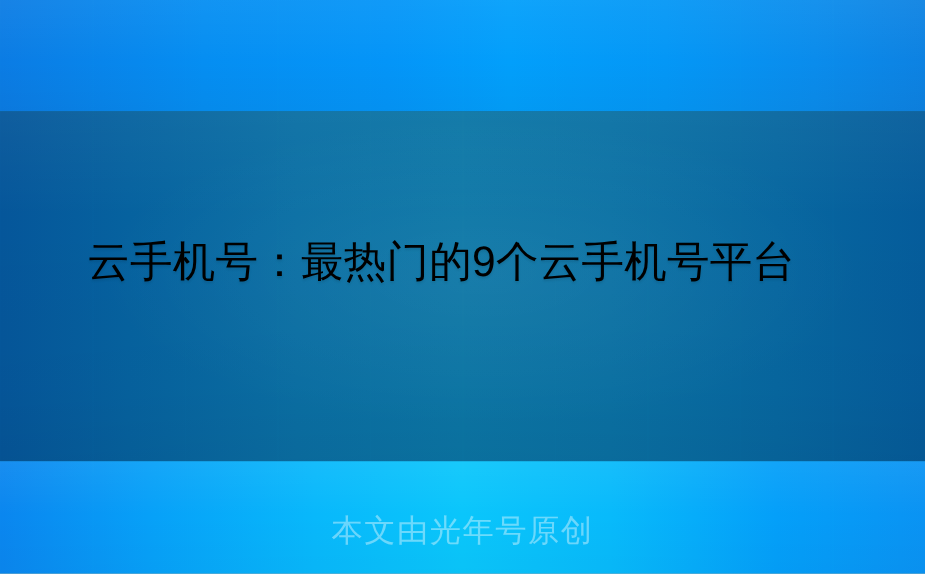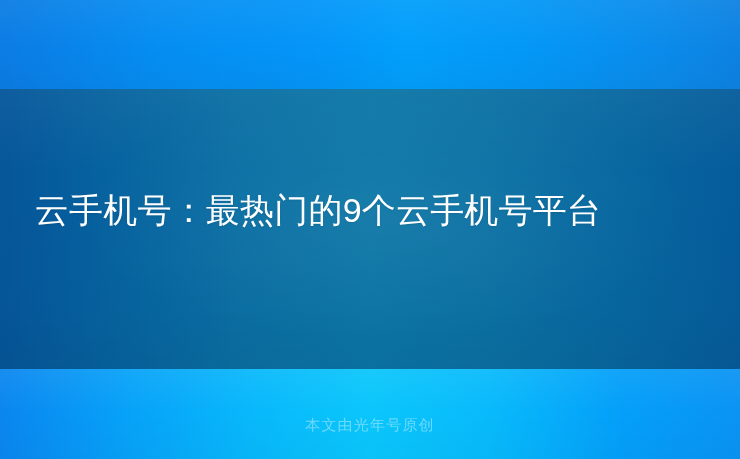--- a/index.html
+++ b/index.html
@@ -114,37 +114,38 @@
     mix-blend-mode: soft-light;
   }
 
   
   .headline {
     position: absolute;
     left: 0;
     top: 186px;
     width: 636px;
     text-align: center;
-    color: #ffffff;
+    color: #000000;
     font-size: 34px;
     line-height: 49px;
     letter-spacing: 0.2px;
     font-weight: 400;
     text-shadow: 0 1px 2px rgba(0,0,0,0.10);
     white-space: pre-wrap;
+    padding-left: 35px;
   }
 
   
   .watermark {
     position: absolute;
     left: 0;
     top: 412px;
     width: 740px;
     text-align: center;
-    font-size: 15px;
+    font-size: 25px;
     line-height: 26px;
     letter-spacing: 1.2px;
     color: rgba(255,255,255,0.40);
     font-weight: 400;
   }
 </style>
 </head>
 <body>
 
 <div class="banner">

